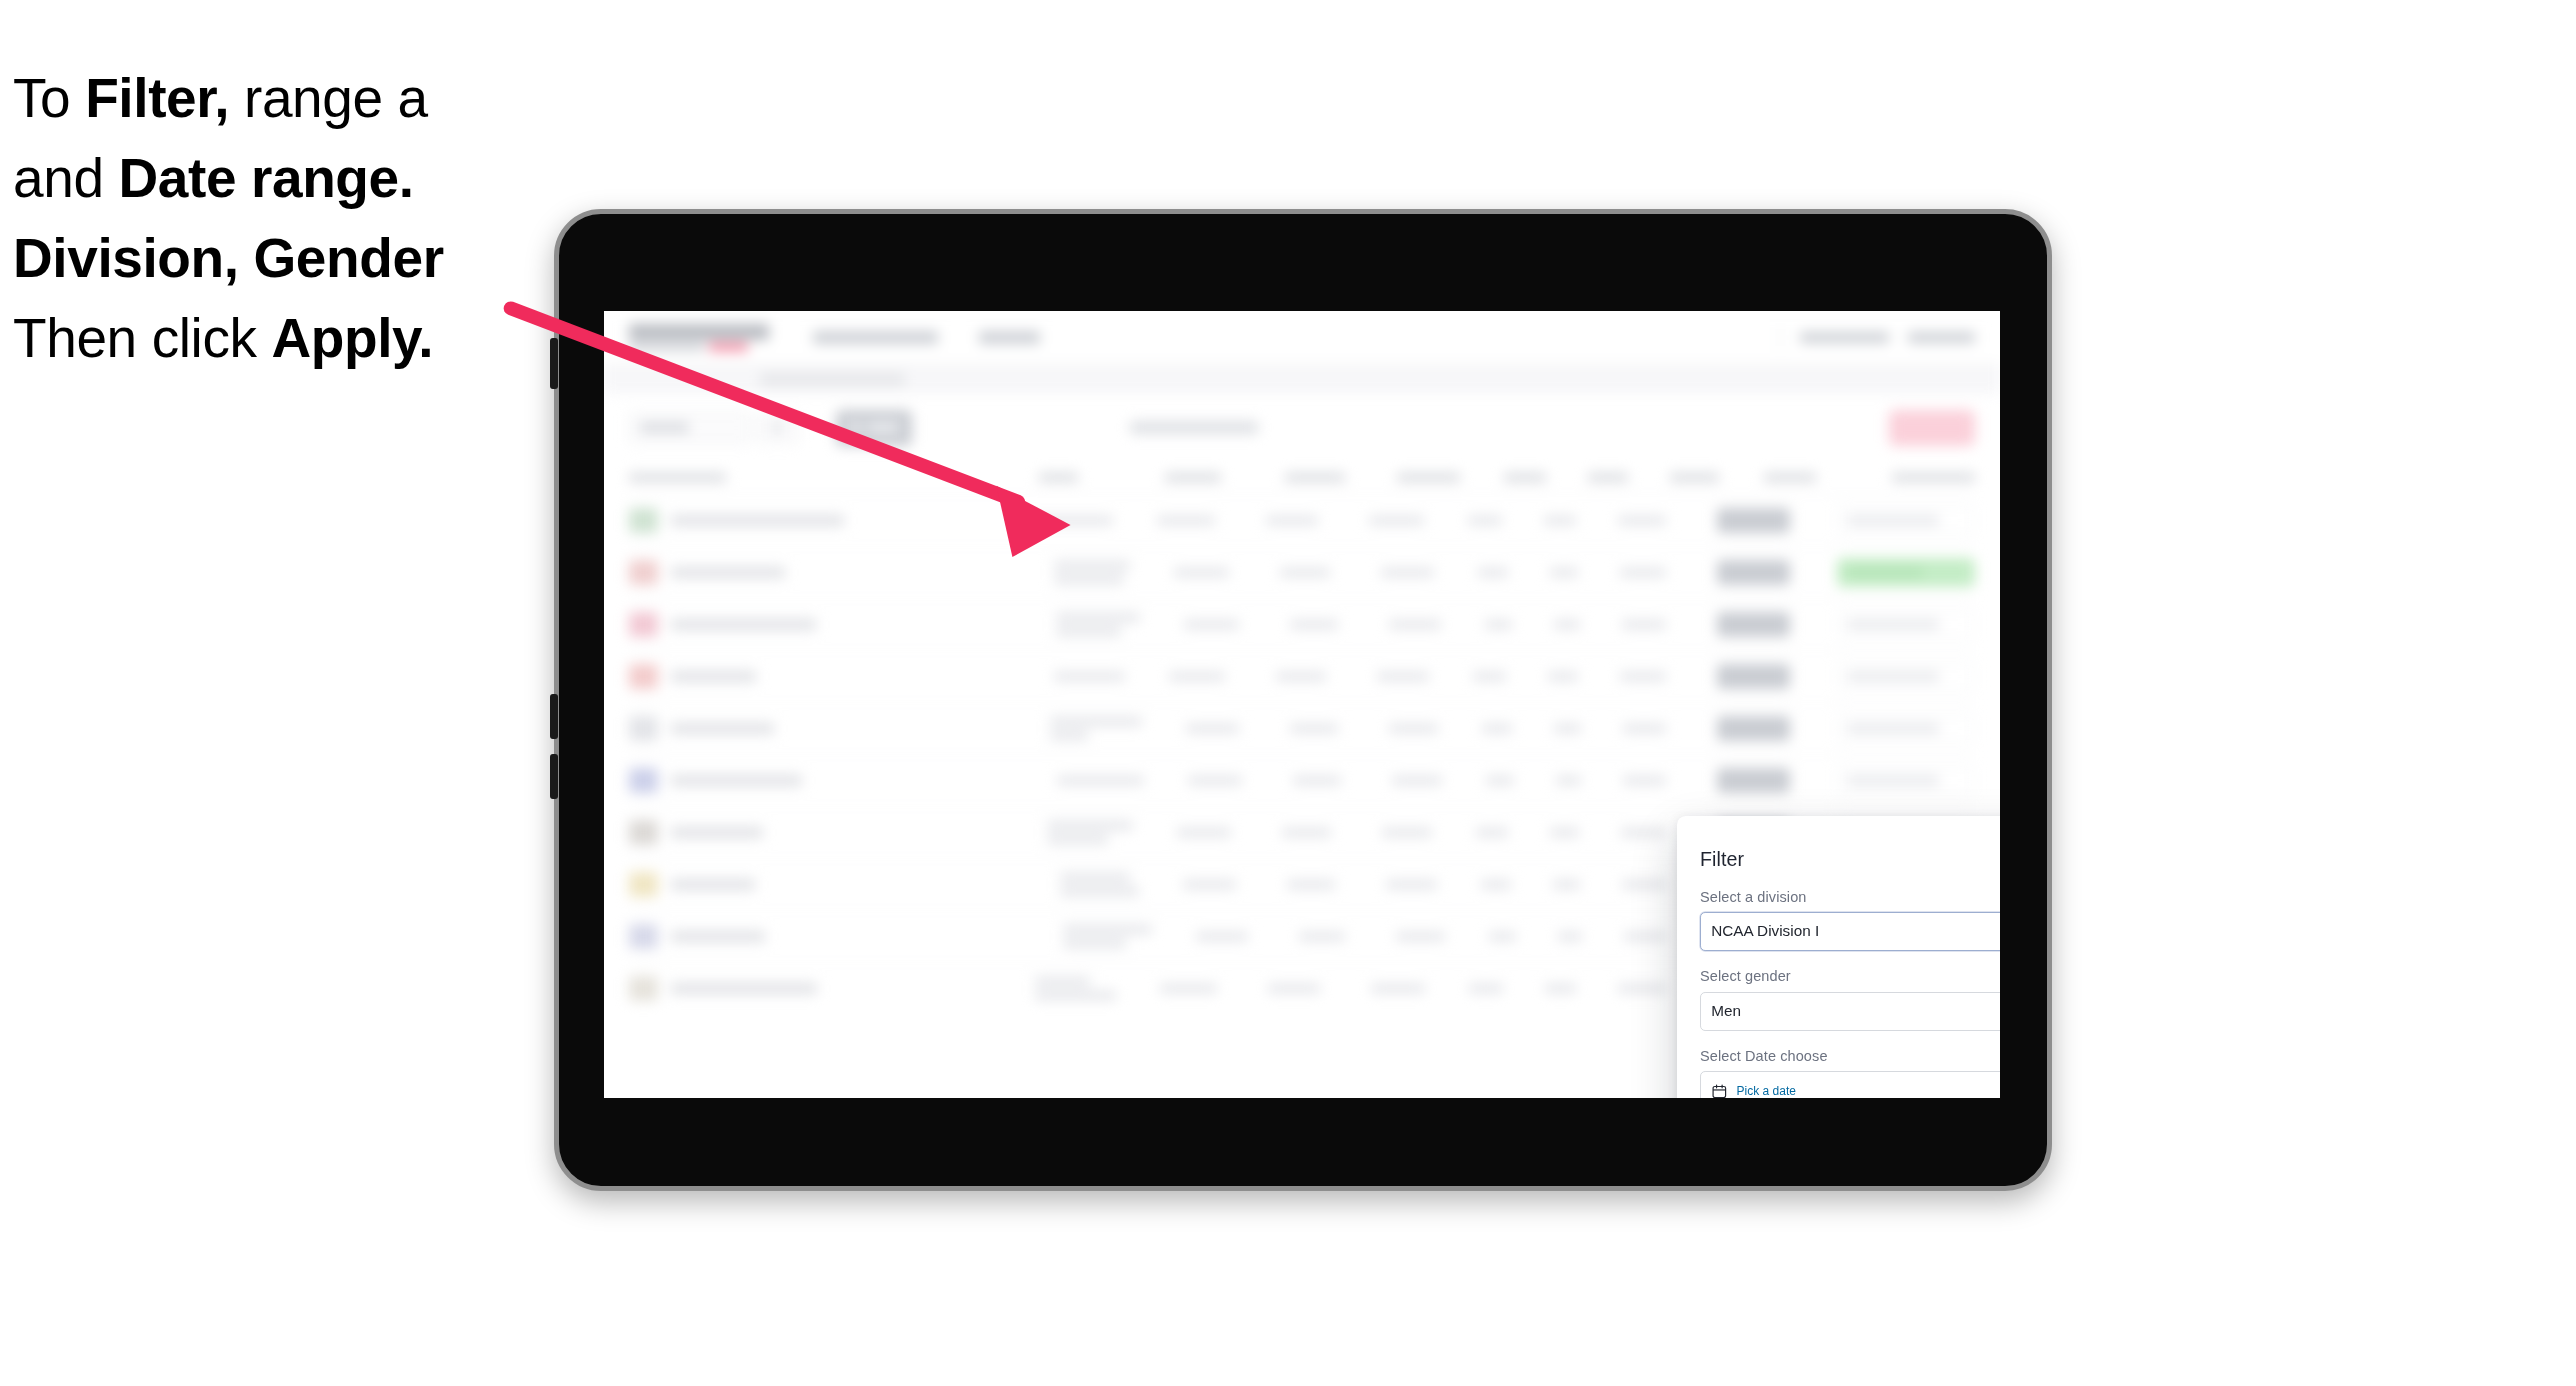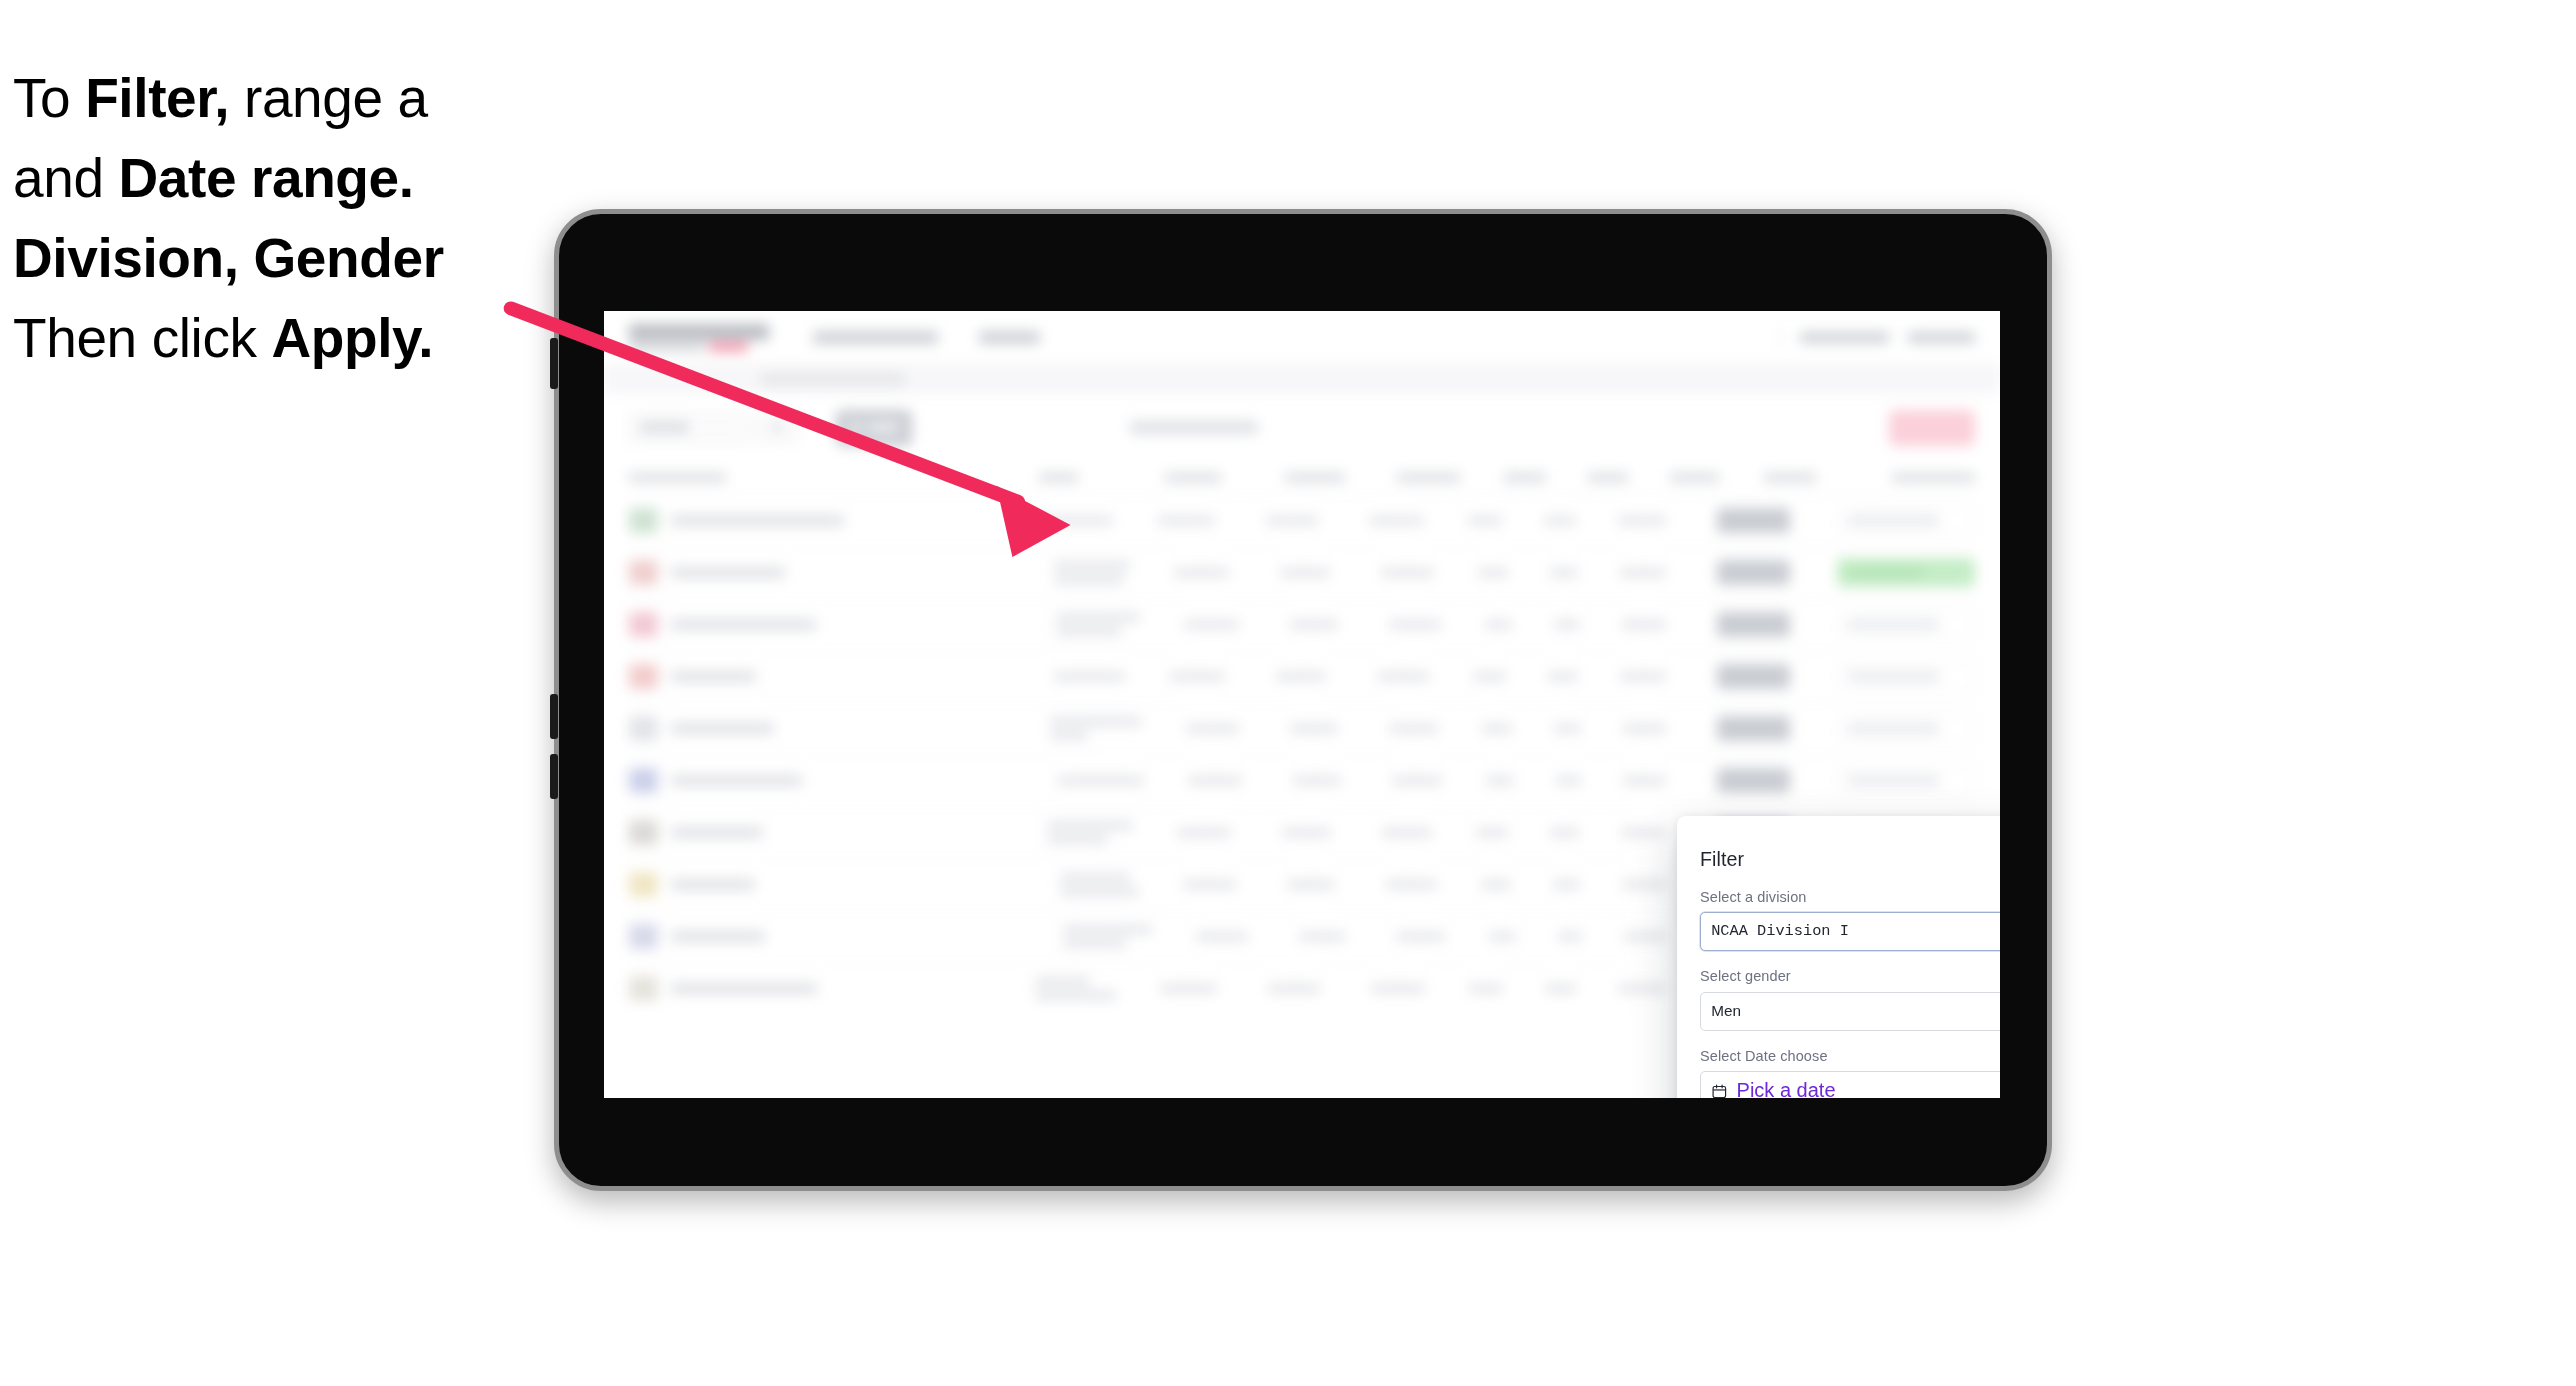--- a/index.html
+++ b/index.html
@@ -274,25 +274,24 @@
     background: #ffffff;
     display: flex;
     align-items: center;
     padding: 0 10.2px;
     font-size: 15.3px;
     color: #22262f;
   }
   .field-control.focused {
     border-color: #9daed0;
     box-shadow: 0 0 0 0.7px rgba(157,174,208,0.45);
-    font-family: Liberation Mono, monospace;
   }
   .field-value { flex: 1 1 auto; }
   .cal-icon { margin-right: 8.7px; display: flex; align-items: center; }
-  .date-placeholder { color: #6d28d9; font-size: 20px; }
+  .date-placeholder { color: #0369a1; font-size: 12px; }
 
   
   #arrow-annotation {
     position: absolute;
     left: 0; top: 0;
     width: 2576px; height: 1386px;
     pointer-events: none;
     z-index: 20;
   }
 </style>

